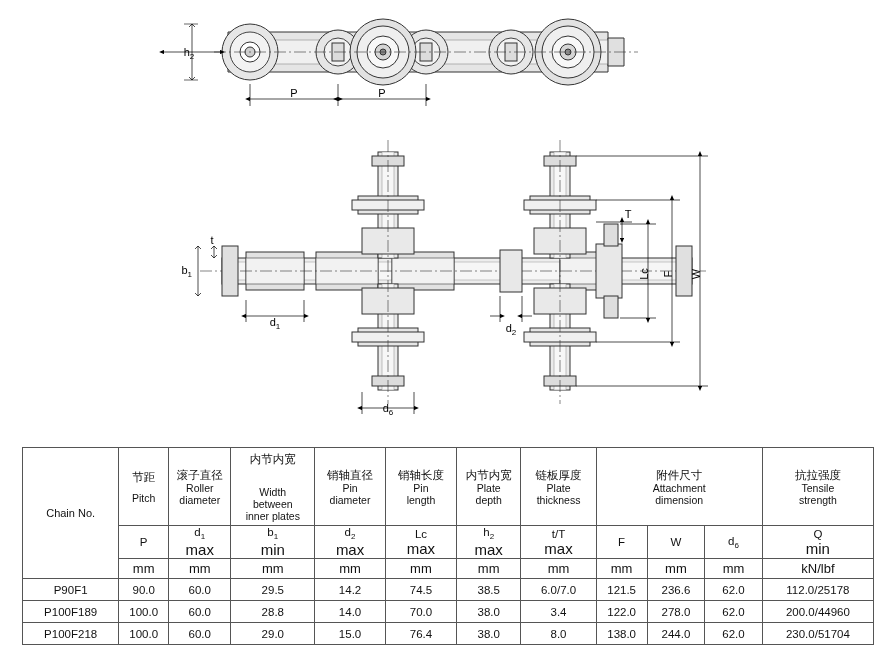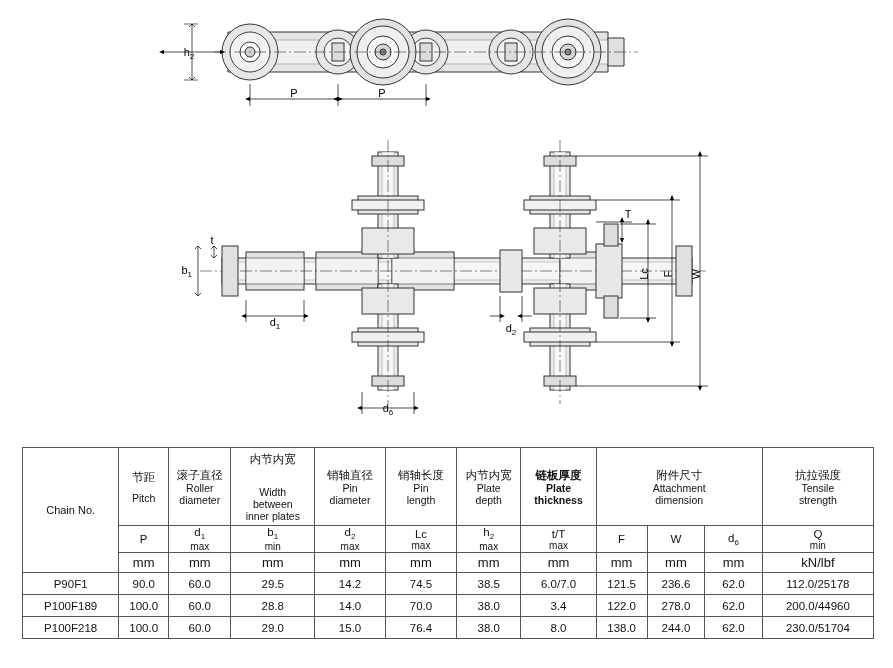--- a/index.html
+++ b/index.html
@@ -15,21 +15,21 @@
   table.spec{border-collapse:collapse;width:852px;font-size:11px;color:#111;}
   table.spec td,table.spec th{border:1px solid #555;text-align:center;vertical-align:middle;padding:0;font-weight:normal;}
   .hdr-cn{font-size:11.5px;line-height:14px;}
   .hdr-en{font-size:10.5px;line-height:12px;}
   .rowhdr{height:78px;}
   .rowsym{height:24px;font-size:11.5px;}
   .rowunit{height:20px;font-size:13px;}
   .rowdata{height:22px;font-size:11.5px;margin-left:48px;}
   .chainname{font-size:11px;}
   .sub{font-size:8px;vertical-align:sub;}
-  .small{font-size:10px;}
+  .small{font-size:15px;}
   .cell-pad{padding:1px 2px;}
 </style>
 </head>
 <body>
 
 <div id="wrap">
 
   <div id="drawing">
     <svg width="893" height="438" viewBox="0 0 893 438" xmlns="http://www.w3.org/2000/svg">
       <defs>
@@ -275,21 +275,21 @@
             <div class="hdr-en" style="white-space:pre-line;">Pin
 length</div>
           </td>
 
           <td class="cell-pad" style="width:60px;">
             <div class="hdr-cn">内节内宽</div>
             <div class="hdr-en" style="white-space:pre-line;">Plate
 depth</div>
           </td>
 
-          <td class="cell-pad" style="width:70px;font-weight:bold;">
+          <td class="cell-pad" style="width:70px;">
             <div class="hdr-cn">链板厚度</div>
             <div class="hdr-en" style="white-space:pre-line;">Plate
 thickness</div>
           </td>
 
           <td class="cell-pad" colspan="3" style="width:156px;">
             <div class="hdr-cn">附件尺寸</div>
             <div class="hdr-en" style="white-space:pre-line;">Attachment
 dimension</div>
           </td>

